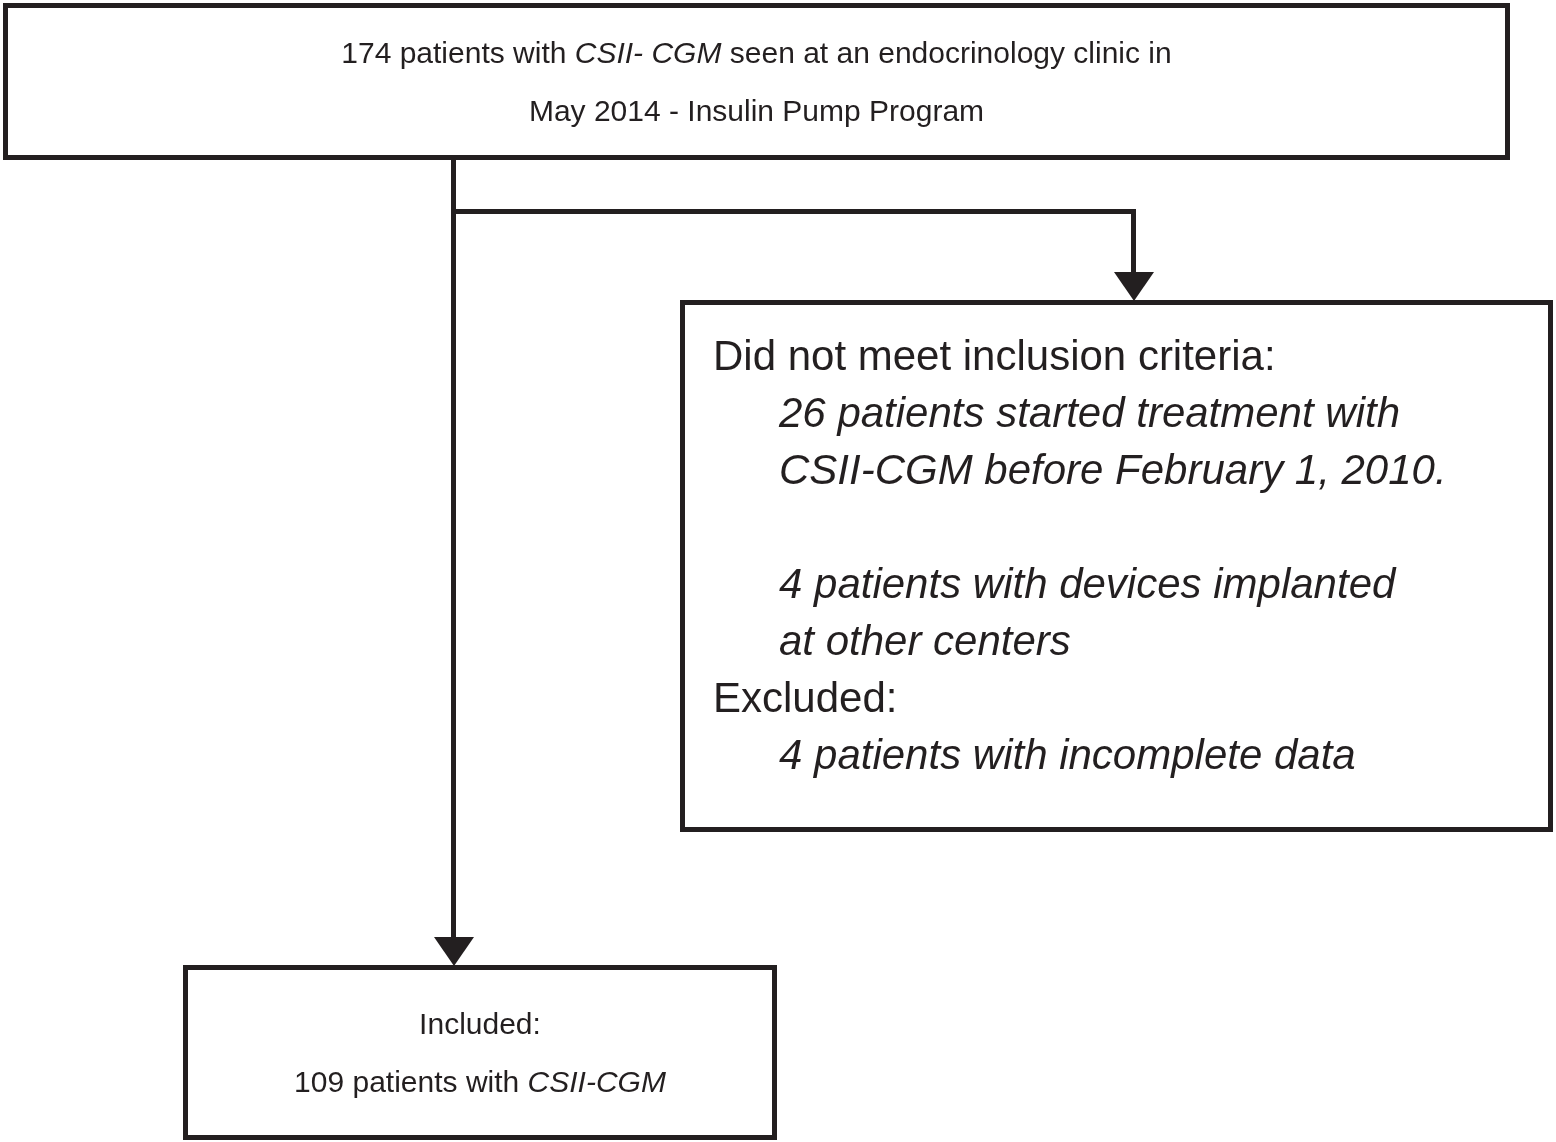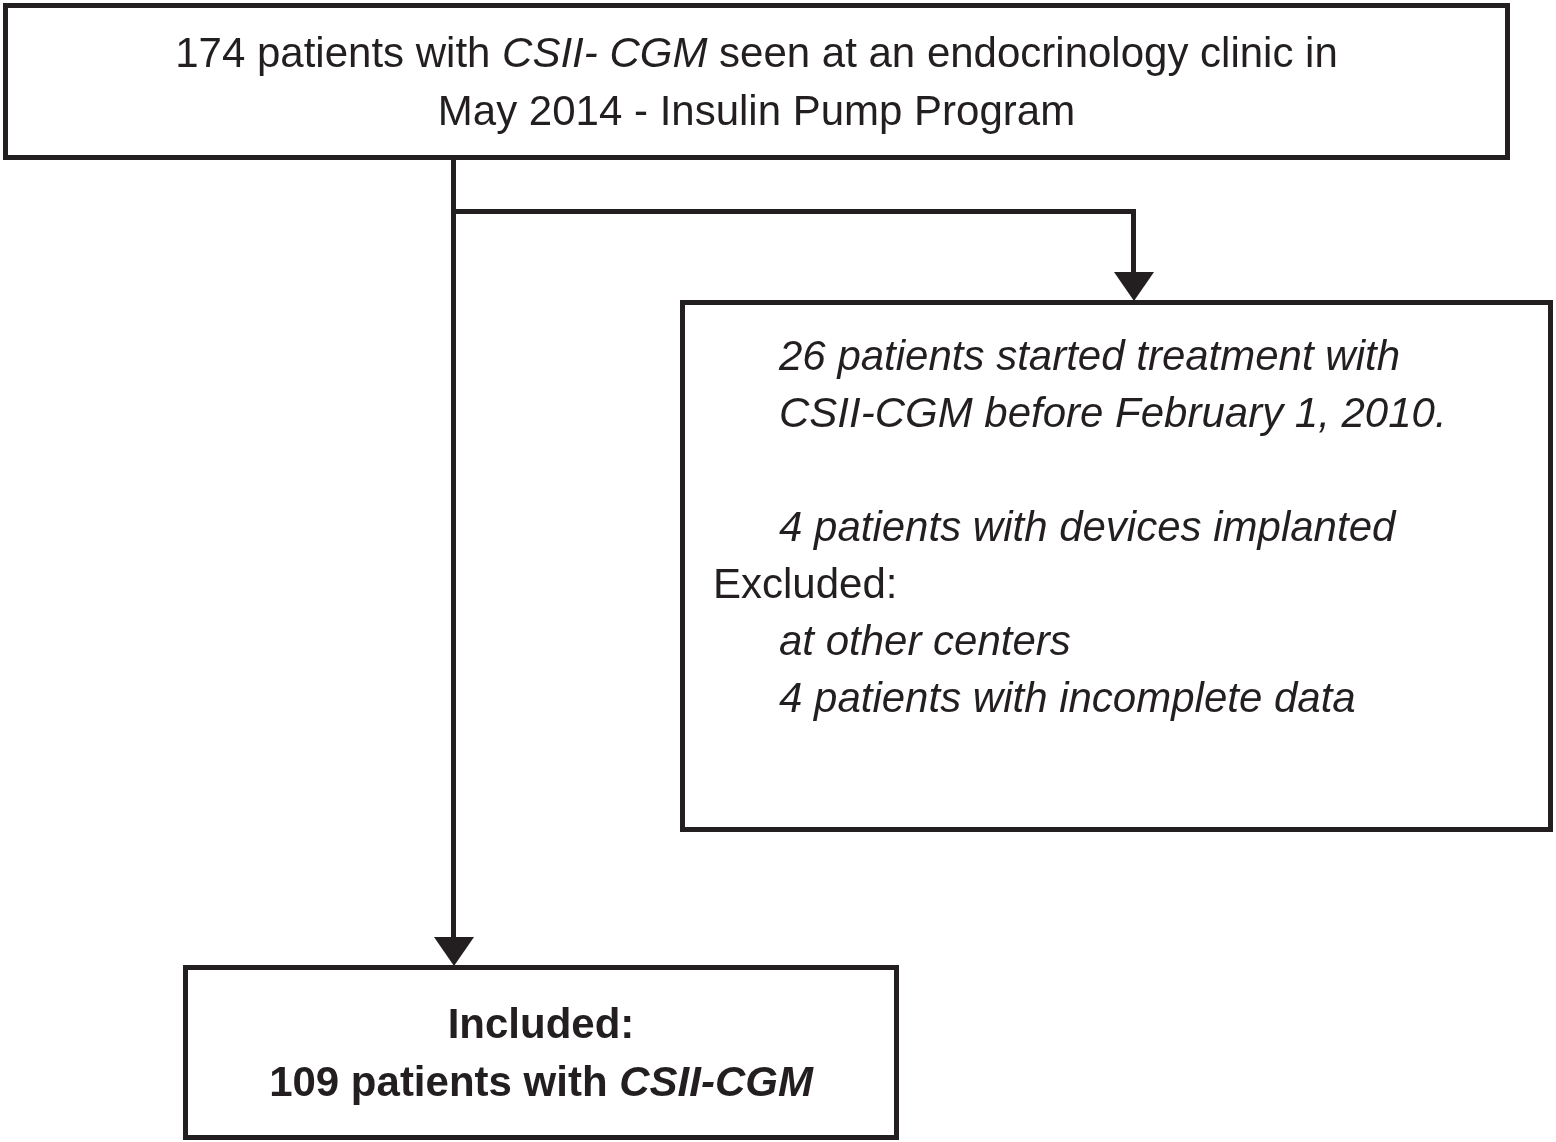--- a/index.html
+++ b/index.html
@@ -22,21 +22,21 @@
     border: 5px solid #231f20;
     background: #ffffff;
   }
   .centered {
     display: flex;
     flex-direction: column;
     justify-content: center;
     text-align: center;
   }
   .txt {
-    font-size: 42px;
+    font-size: 30px;
     line-height: 58px;
     white-space: nowrap;
   }
   .it { font-style: italic; }
 
   .box-enrollment {
     left: 3px; top: 3px;
     width: 1507px; height: 157px;
   }
   .box-exclusion {
@@ -46,21 +46,21 @@
   }
   .box-exclusion .line {
     font-size: 42px;
     line-height: 57px;
     min-height: 57px;
     white-space: nowrap;
   }
   .box-exclusion .indent { padding-left: 66px; font-style: italic; }
   .box-included {
     left: 183px; top: 965px;
-    width: 716px; height: 175px; font-weight: bold;
+    width: 594px; height: 175px;
   }
 
   .vline, .hline {
     position: absolute;
     background: #231f20;
   }
   .connector-main {
     left: 451px; top: 160px;
     width: 5px; height: 779px;
   }
@@ -94,26 +94,27 @@
     <div class="txt">May 2014 - Insulin Pump Program</div>
   </div>
 
   <div class="vline connector-main"></div>
   <div class="arrowhead arrowhead-included"></div>
   <div class="hline connector-branch-h"></div>
   <div class="vline connector-branch-v"></div>
   <div class="arrowhead arrowhead-exclusion"></div>
 
   <div class="box box-exclusion">
+    <div class="line">Did not meet inclusion criteria:</div>
     <div class="line indent">26 patients started treatment with</div>
     <div class="line indent">CSII-CGM before February 1, 2010.</div>
     <div class="line"></div>
     <div class="line indent">4 patients with devices implanted</div>
+    <div class="line indent">at other centers</div>
     <div class="line">Excluded:</div>
-    <div class="line indent">at other centers</div>
     <div class="line indent">4 patients with incomplete data</div>
   </div>
 
   <div class="box box-included centered">
     <div class="txt">Included:</div>
     <div class="txt">
       <span>109 patients with </span><span class="it">CSII-CGM</span>
     </div>
   </div>
 

